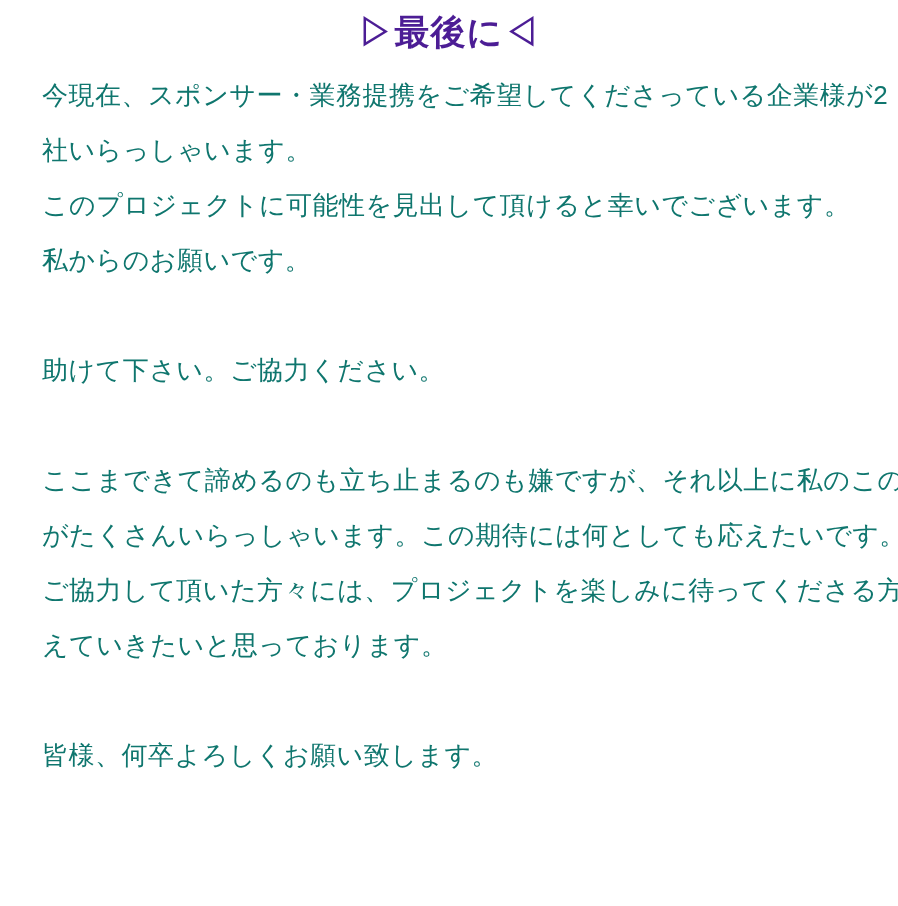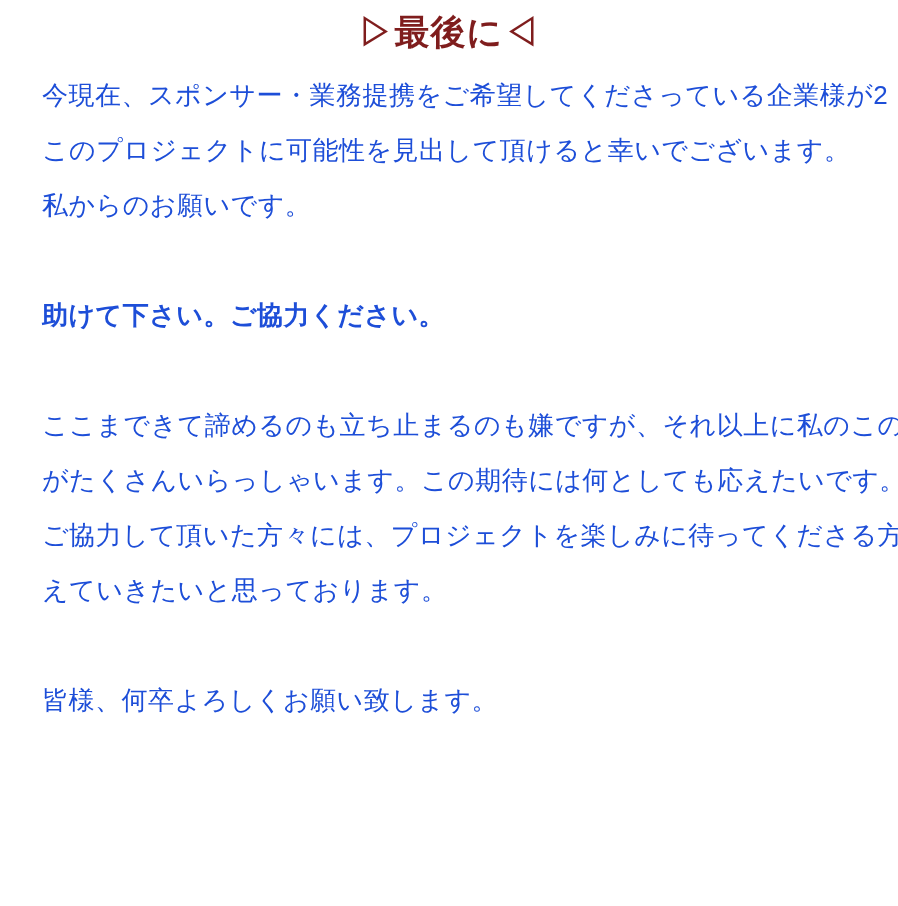--- a/index.html
+++ b/index.html
@@ -16,49 +16,50 @@
     height: 906px;
     background: #ffffff;
   }
   .doc-title {
     margin-top: 8px;
     height: 52px;
     line-height: 48px;
     text-align: center;
     font-size: 35px;
     font-weight: 700;
-    color: #7f1d1d;
+    color: #4c1d95;
     letter-spacing: 1px;
   }
   .doc-body {
     position: absolute;
     top: 60px;
     left: 42px;
     right: 36px;
   }
   .text-line {
     height: 55px;
     line-height: 55px;
     font-size: 26px;
-    color: #1d4ed8;
+    color: #0f766e;
     letter-spacing: 0.5px;
     white-space: nowrap;
     font-weight: 400;
   }
   .text-line.bold {
-    font-weight: 700;
+    font-weight: 400;
   }
 </style>
 </head>
 <body>
 
 <div class="page">
   <h1 class="doc-title">▷最後に◁</h1>
   <div class="doc-body">
     <div class="text-line">今現在、スポンサー・業務提携をご希望してくださっている企業様が2</div>
+    <div class="text-line">社いらっしゃいます。</div>
     <div class="text-line">このプロジェクトに可能性を見出して頂けると幸いでございます。</div>
     <div class="text-line">私からのお願いです。</div>
     <div class="text-line"></div>
     <div class="text-line bold">助けて下さい。ご協力ください。</div>
     <div class="text-line"></div>
     <div class="text-line">ここまできて諦めるのも立ち止まるのも嫌ですが、それ以上に私のこの</div>
     <div class="text-line">がたくさんいらっしゃいます。この期待には何としても応えたいです。</div>
     <div class="text-line">ご協力して頂いた方々には、プロジェクトを楽しみに待ってくださる方</div>
     <div class="text-line">えていきたいと思っております。</div>
     <div class="text-line"></div>

